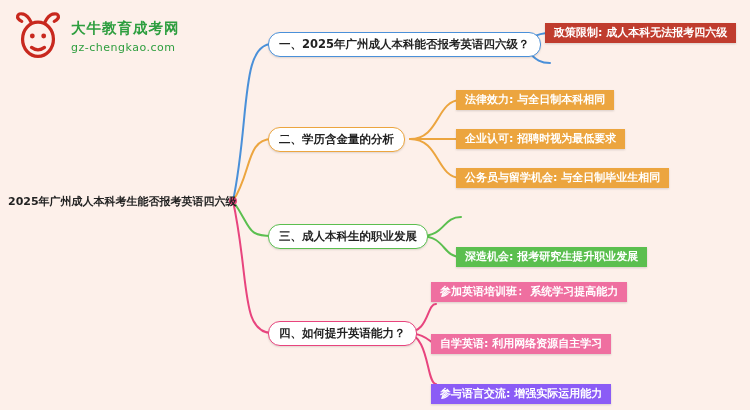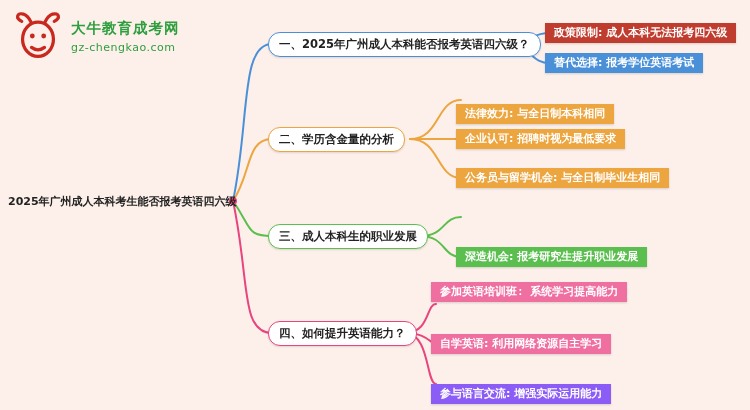--- a/index.html
+++ b/index.html
@@ -24,21 +24,21 @@
   .b1 { left:268px; top:32px;  border-color:#4a90d9; }
   .b2 { left:268px; top:127px; border-color:#eca53f; }
   .b3 { left:268px; top:224px; border-color:#5bbf4f; }
   .b4 { left:268px; top:321px; border-color:#e8447e; }
 
   .child { position:absolute; border-radius:0; padding:3px 9px; font-size:11px;
            font-weight:bold; color:#fff; white-space:nowrap; line-height:14px;
            box-shadow:0 1px 2px rgba(0,0,0,.15); }
   .c11 { left:545px; top:23px;  background:#c03c2e; }
   .c12 { left:545px; top:53px;  background:#4a90d9; }
-  .c21 { left:456px; top:104px;  background:#eca53f; }
+  .c21 { left:456px; top:90px;  background:#eca53f; }
   .c22 { left:456px; top:129px; background:#eca53f; }
   .c23 { left:456px; top:168px; background:#eca53f; }
   .c31 { left:456px; top:207px; background:#5bbf4f; }
   .c32 { left:456px; top:247px; background:#5bbf4f; }
   .c41 { left:431px; top:282px; background:#ef6fa0;font-family:Liberation Mono, monospace; }
   .c42 { left:431px; top:334px; background:#ef6fa0; }
   .c43 { left:431px; top:384px; background:#8b5cf6; }
 </style>
 </head>
 <body>
@@ -88,21 +88,20 @@
   </div>
 
   <div class="root">2025年广州成人本科考生能否报考英语四六级</div>
 
   <div class="branch b1">一、2025年广州成人本科能否报考英语四六级？</div>
   <div class="branch b2">二、学历含金量的分析</div>
   <div class="branch b3">三、成人本科生的职业发展</div>
   <div class="branch b4">四、如何提升英语能力？</div>
 
   <div class="child c11">政策限制: 成人本科无法报考四六级</div>
-  <div class="child c12">替代选择: 报考学位英语考试</div>
 
   <div class="child c21">法律效力: 与全日制本科相同</div>
   <div class="child c22">企业认可: 招聘时视为最低要求</div>
   <div class="child c23">公务员与留学机会: 与全日制毕业生相同</div>
 
   <div class="child c32">深造机会: 报考研究生提升职业发展</div>
 
   <div class="child c41">参加英语培训班: 系统学习提高能力</div>
   <div class="child c42">自学英语: 利用网络资源自主学习</div>
   <div class="child c43">参与语言交流: 增强实际运用能力</div>

